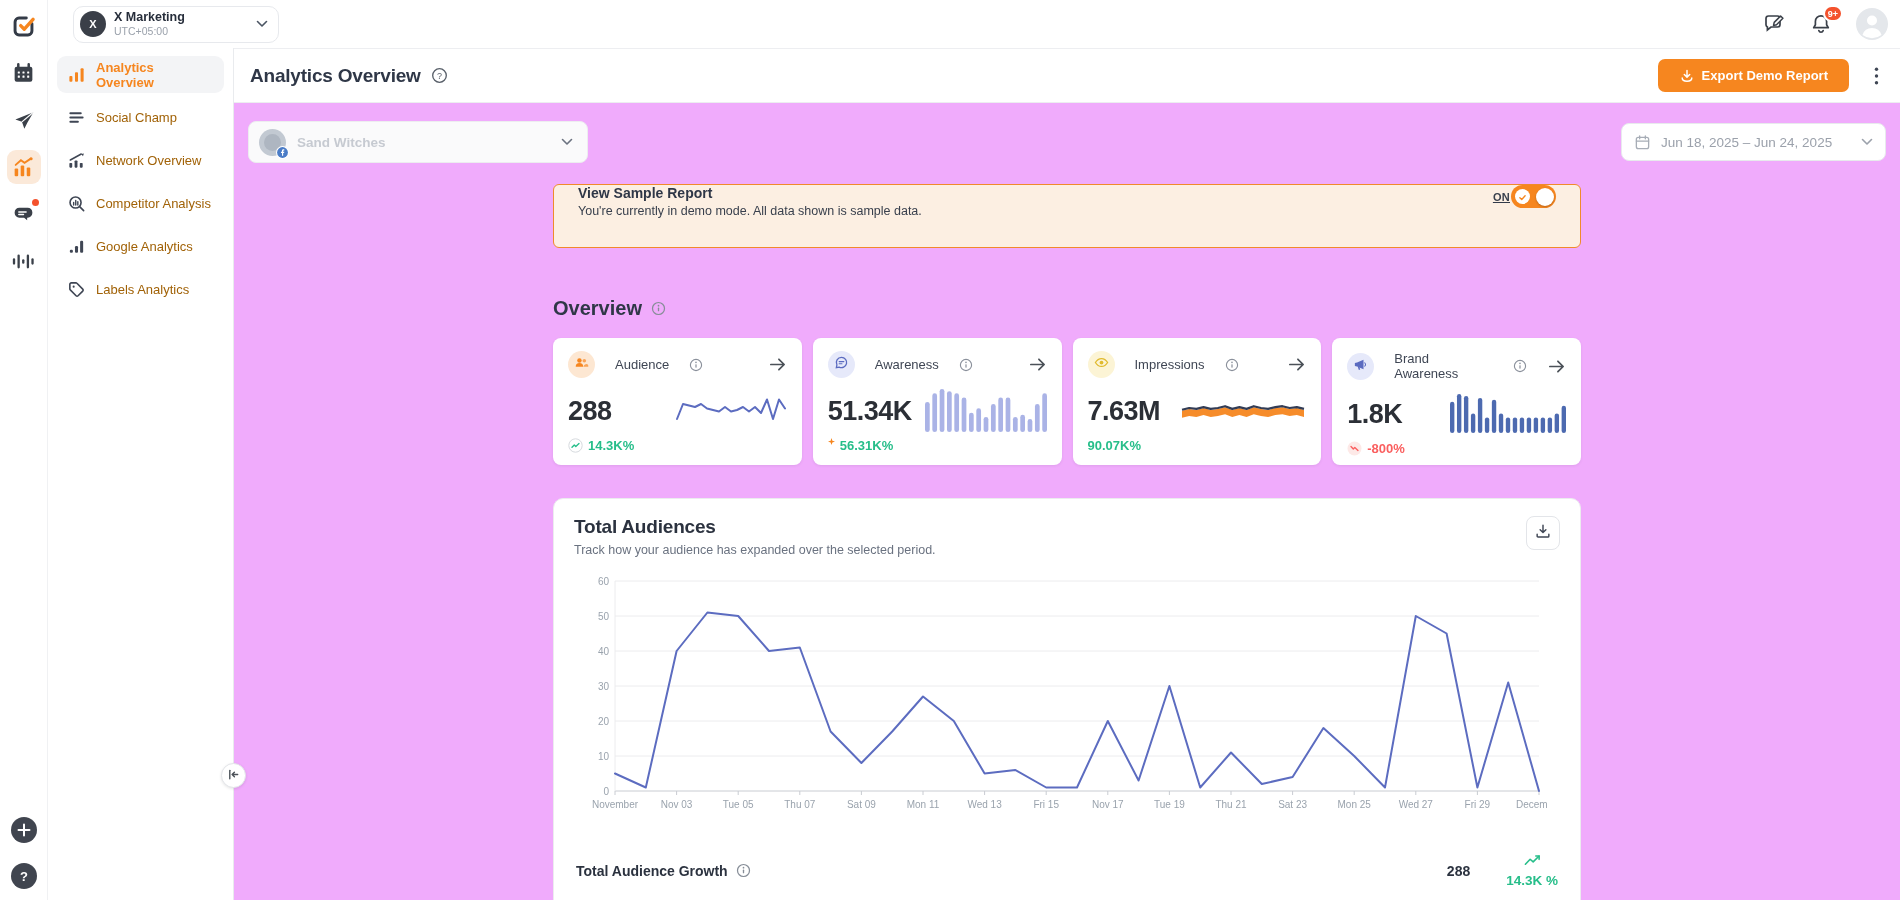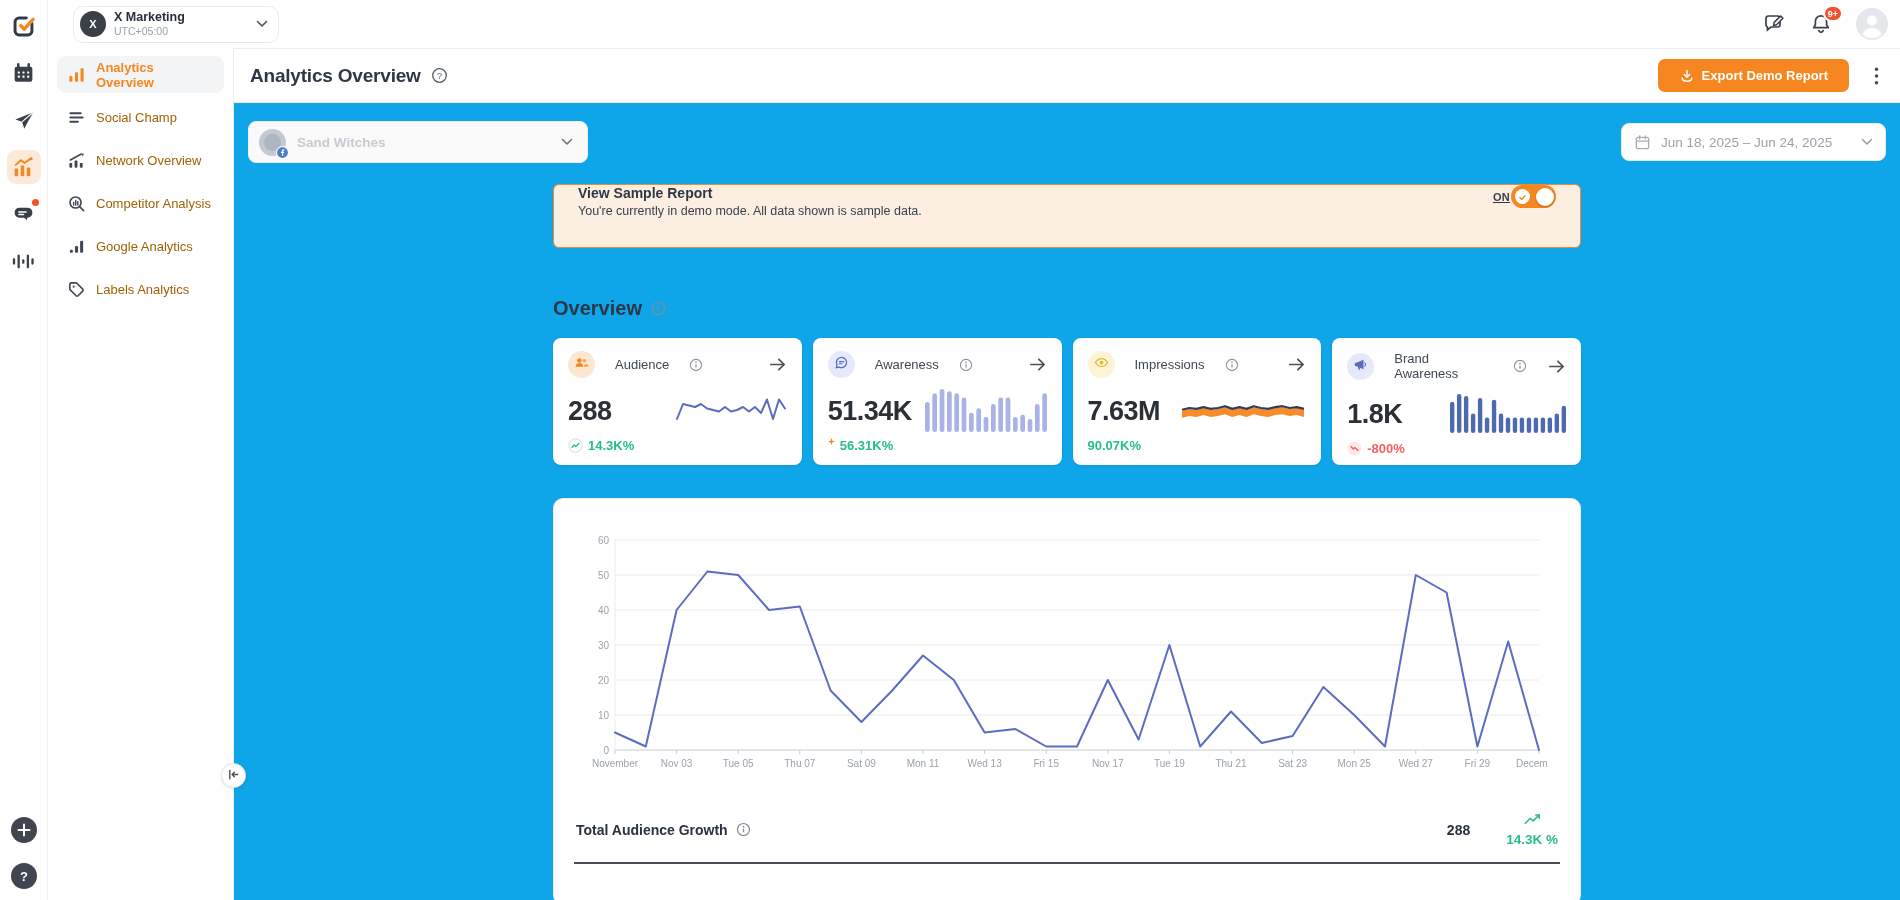--- a/index.html
+++ b/index.html
@@ -57,21 +57,21 @@
   .ph-title{font-size:19px;font-weight:bold;color:#2f3747;letter-spacing:-0.2px;}
   .ph-q{width:17px;height:17px;color:#575e68;cursor:pointer;}
   .ph-q svg{width:17px;height:17px;}
   .ph-spacer{flex:1;}
   .export-btn{background:var(--accent);color:#fff;font-size:13px;font-weight:bold;border:none;border-radius:7px;height:33px;padding:0 21px;display:flex;align-items:center;gap:7px;cursor:pointer;font-family:inherit;}
   .export-btn .ic{width:16px;height:16px;color:#fff;}
   .export-btn .ic svg{width:16px;height:16px;}
   .kebab{width:7px;height:20px;color:#3f4654;margin:0 4px 0 14px;cursor:pointer;}
   .kebab svg{width:7px;height:20px;}
 
-  .content{flex:1;background:#0ea5e9;padding:18px 14px;overflow:hidden;}
+  .content{flex:1;background:#f0abfc;padding:18px 14px;overflow:hidden;}
   .filters{display:flex;align-items:flex-start;justify-content:space-between;margin-bottom:21px;}
   .profile-select{width:340px;height:42px;background:#fafafb;border:1px solid #ededf0;border-radius:8px;display:flex;align-items:center;gap:11px;padding:0 14px 0 10px;cursor:pointer;}
   .ps-avatar{width:27px;height:27px;border-radius:50%;background:#c2c9d2;position:relative;flex:0 0 27px;}
   .ps-avatar::before{content:"";position:absolute;left:5px;top:5px;width:17px;height:17px;border-radius:50%;background:#aeb6c1;}
   .ps-badge{position:absolute;right:-3px;bottom:-3px;width:13px;height:13px;}
   .ps-badge svg{width:13px;height:13px;display:block;}
   .ps-label{font-size:13.5px;color:#c6cad1;font-weight:bold;}
   .ps-chevron{margin-left:auto;width:12px;height:8px;color:#6b7280;}
   .date-picker{width:265px;height:38px;background:#fff;border:1px solid #e8eaed;border-radius:8px;display:flex;align-items:center;gap:10px;padding:0 12px;margin-top:2px;cursor:pointer;}
   .dp-cal{width:17px;height:17px;color:#a7adb6;}
@@ -572,20 +572,32 @@
                         <circle cx="7.5" cy="7.5" r="7" fill="#fde9e7"></circle>
                         <path d="M4 5.6 6.3 8l1.5-1.5L11 9.4" fill="none" stroke="#fa5f5f" stroke-width="1.4" stroke-linecap="round" stroke-linejoin="round"></path>
                       </svg>
                     </span>
                   <span>-800%</span>
                 </div>
               </div>
             </div>
 
             <div class="panel">
+              <div class="panel-head">
+                <div>
+                  <div class="pn-title">Total Audiences</div>
+                  <div class="pn-sub">Track how your audience has expanded over the selected period.</div>
+                </div>
+                <span class="dl-btn">
+                    <span><svg viewBox="0 0 20 20">
+                        <path d="M10 3.5v8M6.8 8.5l3.2 3.2 3.2-3.2" fill="none" stroke="currentColor" stroke-width="1.6" stroke-linecap="round" stroke-linejoin="round"></path>
+                        <path d="M3.5 13.5v2.2a1 1 0 0 0 1 1h11a1 1 0 0 0 1-1v-2.2" fill="none" stroke="currentColor" stroke-width="1.6" stroke-linecap="round"></path>
+                      </svg></span>
+                  </span>
+              </div>
               <svg id="mainChart" width="960" height="250">
                   <line x1="28" y1="218" x2="952" y2="218" stroke="#c9ccd2" stroke-width="1"></line>
                   <text x="22" y="221.5" text-anchor="end" font-size="10" fill="#9aa3ad" font-family="Liberation Sans,sans-serif">0</text>
                   <line x1="28" y1="183" x2="952" y2="183" stroke="#ececee" stroke-width="1"></line>
                   <text x="22" y="186.5" text-anchor="end" font-size="10" fill="#9aa3ad" font-family="Liberation Sans,sans-serif">10</text>
                   <line x1="28" y1="148" x2="952" y2="148" stroke="#ececee" stroke-width="1"></line>
                   <text x="22" y="151.5" text-anchor="end" font-size="10" fill="#9aa3ad" font-family="Liberation Sans,sans-serif">20</text>
                   <line x1="28" y1="113" x2="952" y2="113" stroke="#ececee" stroke-width="1"></line>
                   <text x="22" y="116.5" text-anchor="end" font-size="10" fill="#9aa3ad" font-family="Liberation Sans,sans-serif">30</text>
                   <line x1="28" y1="78" x2="952" y2="78" stroke="#ececee" stroke-width="1"></line>

